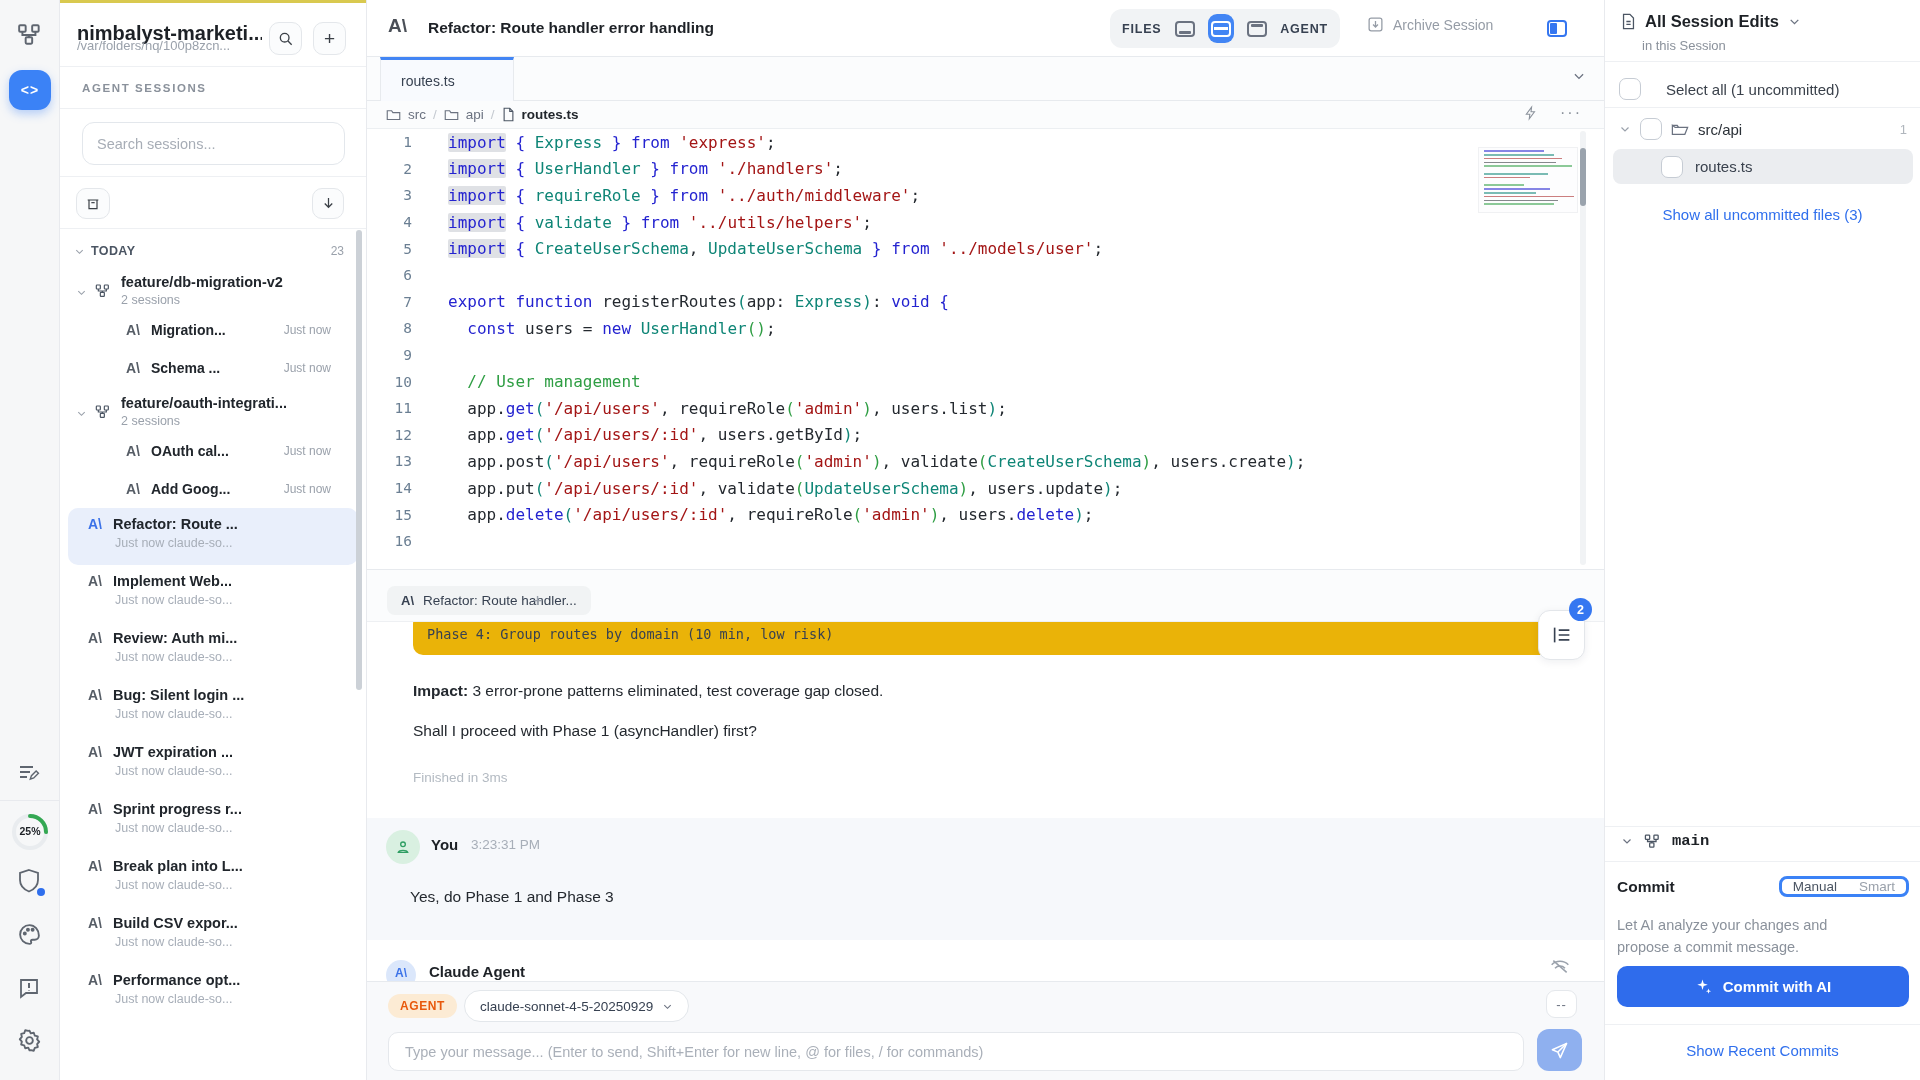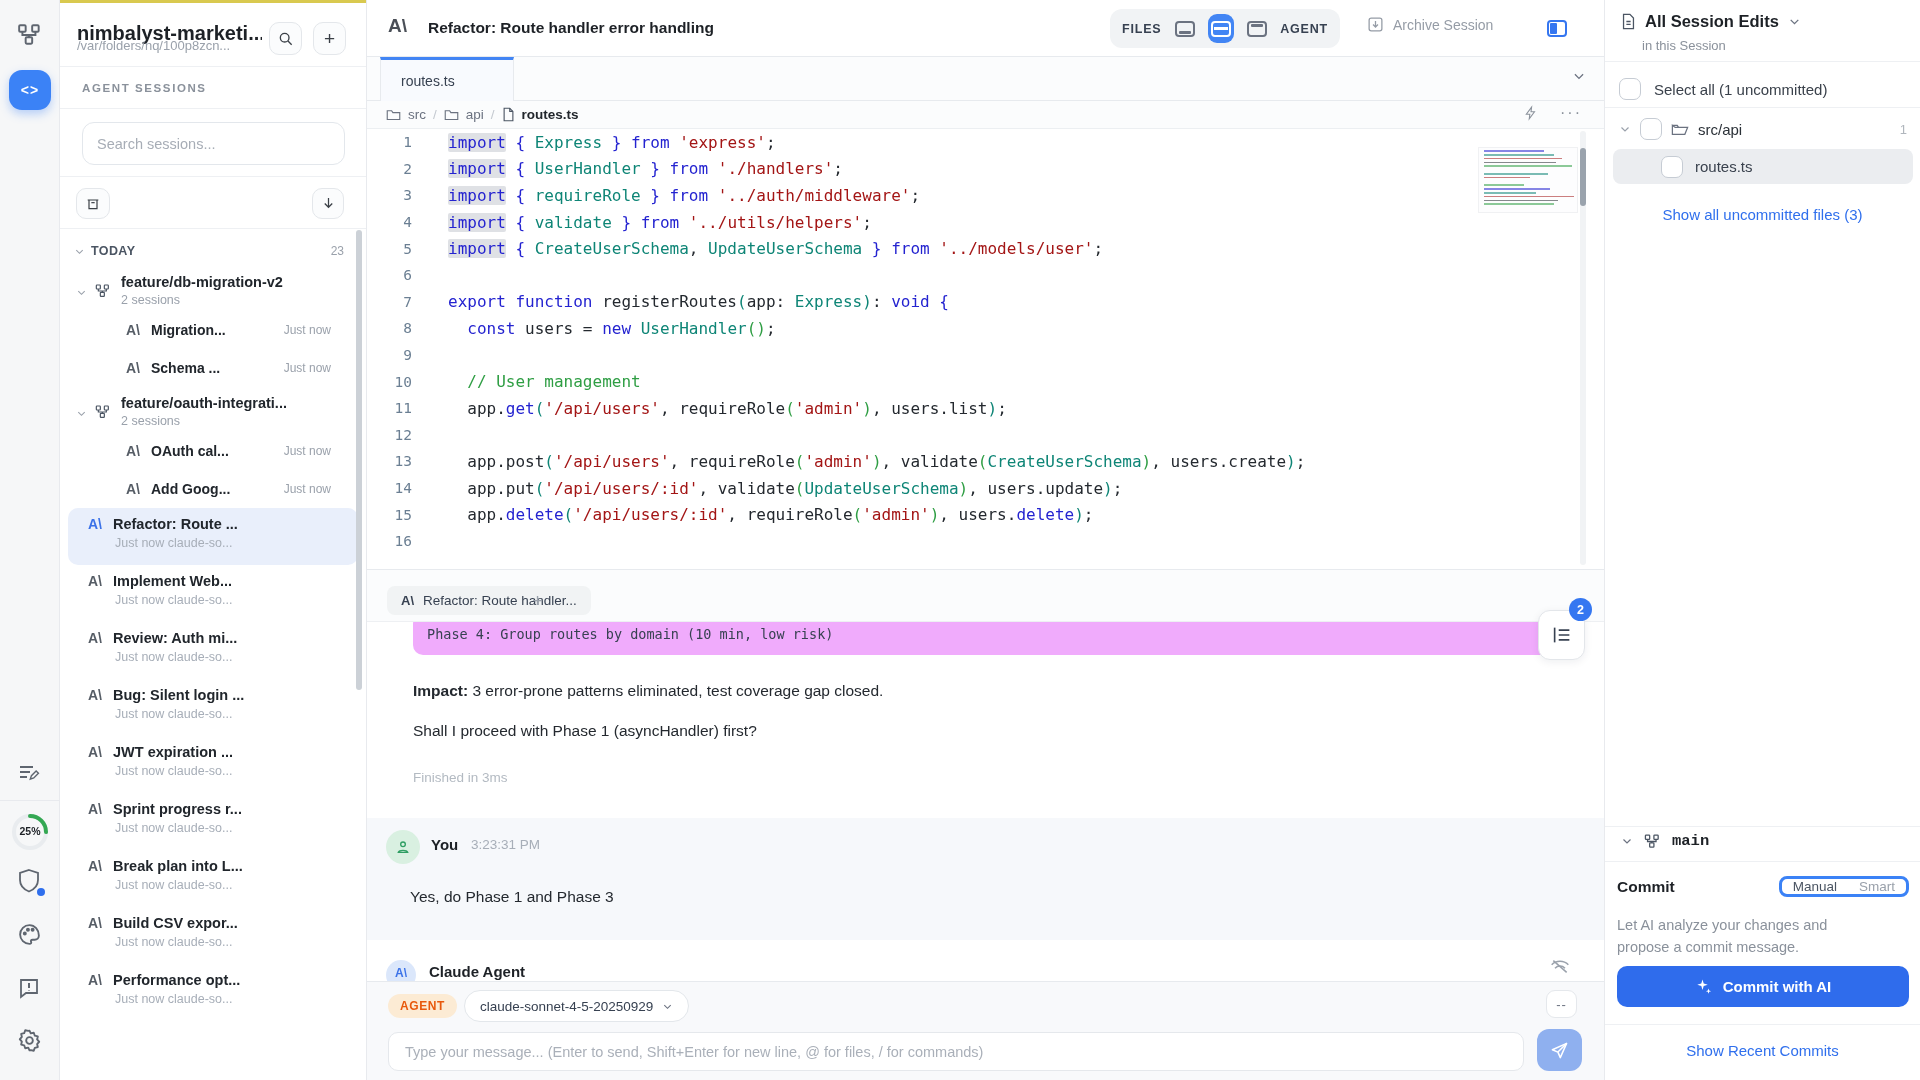--- a/index.html
+++ b/index.html
@@ -100,21 +100,21 @@
   #code-scroll-track{position:absolute;left:1213px;top:2px;width:6px;height:434px;background:#f1f3f5;border-radius:3px;}
   #code-scroll-thumb{position:absolute;left:1213px;top:19px;width:6px;height:58px;background:#9aa3ad;border-radius:3px;}
 
   
   #chat-tabs{position:absolute;left:0;top:569px;width:100%;height:53px;background:#fbfcfd;border-top:1px solid #e7eaee;border-bottom:1px solid #eef0f3;}
   #chat-tab{position:absolute;left:20px;top:16px;height:29px;background:#f1f3f4;border-radius:8px;display:flex;
     align-items:center;padding:0 14px;gap:9px;font-size:13.5px;color:#374151;}
   #chat-tab .alogo{font-size:13px;color:#374151;}
   #chat-add{position:absolute;left:165px;top:20px;color:#9aa1ab;font-size:19px;}
   #chat-body{position:absolute;left:0;top:622px;width:100%;height:359px;background:#fff;overflow:hidden;}
-  #clip-block{position:absolute;left:46px;right:26px;top:-8px;height:41px;background:#f0abfc;border-radius:10px;overflow:hidden;}
+  #clip-block{position:absolute;left:46px;right:26px;top:-8px;height:41px;background:#eab308;border-radius:10px;overflow:hidden;}
   #clip-block .mono{position:absolute;left:14px;top:12px;font-family:"DejaVu Sans Mono",monospace;font-size:13.5px;color:#374151;white-space:nowrap;}
   #impact-line{position:absolute;left:46px;top:60px;font-size:15.5px;color:#24292f;}
   #question-line{position:absolute;left:46px;top:100px;font-size:15.5px;color:#24292f;}
   #finished-line{position:absolute;left:46px;top:148px;font-size:13.5px;color:#b3bac2;}
   #user-block{position:absolute;left:0;top:196px;width:100%;height:122px;background:#f6f8fb;}
   #user-avatar{position:absolute;left:19px;top:12px;width:34px;height:34px;border-radius:50%;background:#d9f0e1;
     display:flex;align-items:center;justify-content:center;color:#2f9e63;}
   #user-name{position:absolute;left:64px;top:18px;font-size:15px;font-weight:700;color:#1d2126;}
   #user-time{position:absolute;left:104px;top:19px;font-size:13.5px;color:#a7aeb8;}
   #user-msg{position:absolute;left:43px;top:70px;font-size:15.5px;color:#24292f;}
@@ -141,21 +141,21 @@
   #send-btn{position:absolute;right:22px;top:47px;width:45px;height:42px;background:#8fb0ef;border-radius:12px;
     display:flex;align-items:center;justify-content:center;color:#fff;}
 
   
   #edits{position:absolute;left:1604px;top:0;width:316px;height:1080px;background:#fff;border-left:1px solid #e8eaee;}
   #edits-title-row{position:absolute;left:16px;top:12px;display:flex;align-items:center;gap:9px;color:#4b5563;}
   #edits-title{font-size:16.5px;font-weight:700;color:#1d2126;}
   #edits-sub{position:absolute;left:37px;top:38px;font-size:13px;color:#8a919b;}
   .rp-div{position:absolute;left:0;width:100%;border-top:1px solid #eef0f3;}
   .cbx{width:22px;height:22px;border:1.5px solid #c6ccd4;border-radius:7px;background:#fff;flex:none;}
-  #select-all-row{position:absolute;left:14px;top:78px;display:flex;align-items:center;gap:13px;font-size:15px;color:#3a414b;}
+  #select-all-row{position:absolute;left:14px;top:78px;display:flex;align-items:center;gap:25px;font-size:15px;color:#3a414b;}
   #tree-row1{position:absolute;left:14px;top:118px;width:288px;display:flex;align-items:center;gap:9px;color:#4b5563;}
   #tree-row1 .nm{font-size:15px;color:#2b3138;}
   #tree-row1 .cnt{margin-left:auto;font-size:13px;color:#b0b6bd;}
   #tree-row2{position:absolute;left:8px;top:149px;width:300px;height:35px;background:#ebedf0;border-radius:8px;
     display:flex;align-items:center;gap:12px;padding-left:48px;}
   #tree-row2 .nm{font-size:15px;color:#39414d;}
   #show-all-link{position:absolute;left:0;top:206px;width:100%;text-align:center;font-size:15px;color:#2f6fed;}
   #branch-row{position:absolute;left:16px;top:832px;display:flex;align-items:center;gap:11px;color:#4b5563;font-family:Liberation Mono, monospace;}
   #branch-row .nm{font-size:15.5px;font-weight:700;color:#1d2126;}
   #commit-row{position:absolute;left:12px;top:876px;width:292px;display:flex;align-items:center;}
@@ -509,20 +509,21 @@
         <div class="code-line">
           <span class="ln">10</span>
           <span class="lc"><span class="tk-p">  </span><span class="tk-c">// User management</span></span>
         </div>
         <div class="code-line">
           <span class="ln">11</span>
           <span class="lc"><span class="tk-p">  app.</span><span class="tk-k">get</span><span class="tk-b">(</span><span class="tk-s">'/api/users'</span><span class="tk-p">, requireRole</span><span class="tk-g">(</span><span class="tk-s">'admin'</span><span class="tk-g">)</span><span class="tk-p">, users.list</span><span class="tk-b">)</span><span class="tk-p">;</span></span>
         </div>
         <div class="code-line">
           <span class="ln">12</span>
+          <span class="lc"><span class="tk-p">  app.</span><span class="tk-k">get</span><span class="tk-b">(</span><span class="tk-s">'/api/users/:id'</span><span class="tk-p">, users.getById</span><span class="tk-b">)</span><span class="tk-p">;</span></span>
         </div>
         <div class="code-line">
           <span class="ln">13</span>
           <span class="lc"><span class="tk-p">  app.post</span><span class="tk-b">(</span><span class="tk-s">'/api/users'</span><span class="tk-p">, requireRole</span><span class="tk-g">(</span><span class="tk-s">'admin'</span><span class="tk-g">)</span><span class="tk-p">, validate</span><span class="tk-g">(</span><span class="tk-t">CreateUserSchema</span><span class="tk-g">)</span><span class="tk-p">, users.create</span><span class="tk-b">)</span><span class="tk-p">;</span></span>
         </div>
         <div class="code-line">
           <span class="ln">14</span>
           <span class="lc"><span class="tk-p">  app.put</span><span class="tk-b">(</span><span class="tk-s">'/api/users/:id'</span><span class="tk-p">, validate</span><span class="tk-g">(</span><span class="tk-t">UpdateUserSchema</span><span class="tk-g">)</span><span class="tk-p">, users.update</span><span class="tk-b">)</span><span class="tk-p">;</span></span>
         </div>
         <div class="code-line">

